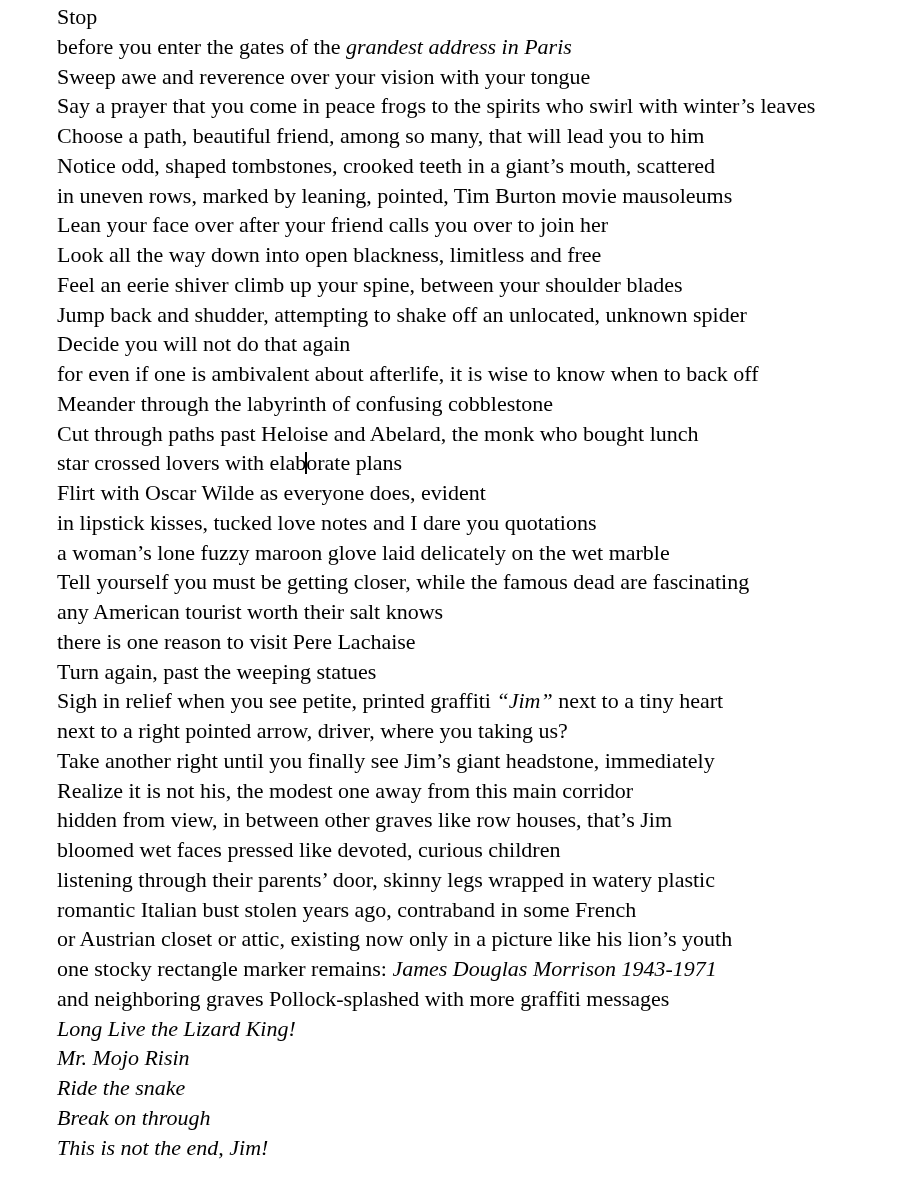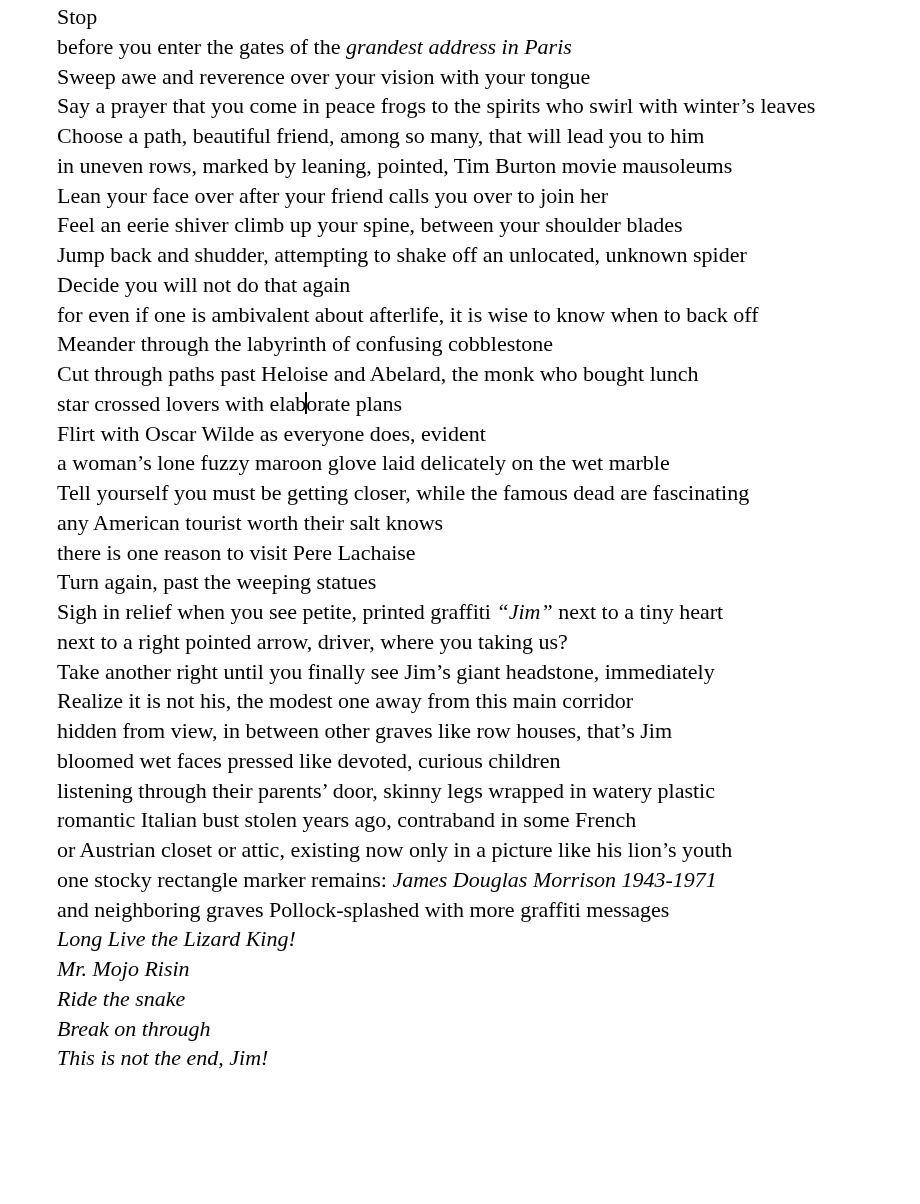--- a/index.html
+++ b/index.html
@@ -38,30 +38,33 @@
 </head>
 <body>
 
 <main class="page">
   <div id="poem">
       <div class="line"><span class="seg">Stop</span></div>
       <div class="line"><span class="seg">before you enter the gates of the </span><span class="seg italic">grandest address in Paris</span></div>
       <div class="line"><span class="seg">Sweep awe and reverence over your vision with your tongue</span></div>
       <div class="line"><span class="seg">Say a prayer that you come in peace frogs to the spirits who swirl with winter’s leaves</span></div>
       <div class="line"><span class="seg">Choose a path, beautiful friend</span><span class="seg italic">,</span><span class="seg"> among so many, that will lead you to him</span></div>
+      <div class="line"><span class="seg">Notice odd, shaped tombstones, crooked teeth in a giant’s mouth, scattered</span></div>
       <div class="line"><span class="seg">in uneven rows, marked by leaning, pointed, Tim Burton movie mausoleums</span></div>
       <div class="line"><span class="seg">Lean your face over after your friend calls you over to join her</span></div>
+      <div class="line"><span class="seg">Look all the way down into open blackness, limitless and free</span></div>
       <div class="line"><span class="seg">Feel an eerie shiver climb up your spine, between your shoulder blades</span></div>
       <div class="line"><span class="seg">Jump back and shudder, attempting to shake off an unlocated, unknown spider</span></div>
       <div class="line"><span class="seg">Decide you will not do that again</span></div>
       <div class="line"><span class="seg">for even if one is ambivalent about afterlife, it is wise to know when to back off</span></div>
       <div class="line"><span class="seg">Meander through the labyrinth of confusing cobblestone</span></div>
       <div class="line"><span class="seg">Cut through paths past Heloise and Abelard, the monk who bought lunch</span></div>
       <div class="line"><span class="seg">star crossed lovers with elab</span><span class="caret"></span><span class="seg">orate plans</span></div>
       <div class="line"><span class="seg">Flirt with Oscar Wilde as everyone does, evident</span></div>
+      <div class="line"><span class="seg">in lipstick kisses, tucked love notes and I dare you quotations</span></div>
       <div class="line"><span class="seg">a woman’s lone fuzzy maroon glove laid delicately on the wet marble</span></div>
       <div class="line"><span class="seg">Tell yourself you must be getting closer, while the famous dead are fascinating</span></div>
       <div class="line"><span class="seg">any American tourist worth their salt knows</span></div>
       <div class="line"><span class="seg">there is one reason to visit Pere Lachaise</span></div>
       <div class="line"><span class="seg">Turn again, past the weeping statues</span></div>
       <div class="line"><span class="seg">Sigh in relief when you see petite, printed graffiti </span><span class="seg italic">“Jim”</span><span class="seg"> next to a tiny heart</span></div>
       <div class="line"><span class="seg">next to a right pointed arrow, driver, where you taking us?</span></div>
       <div class="line"><span class="seg">Take another right until you finally see Jim’s giant headstone, immediately</span></div>
       <div class="line"><span class="seg">Realize it is not his, the modest one away from this main corridor</span></div>
       <div class="line"><span class="seg">hidden from view, in between other graves like row houses, that’s Jim</span></div>

